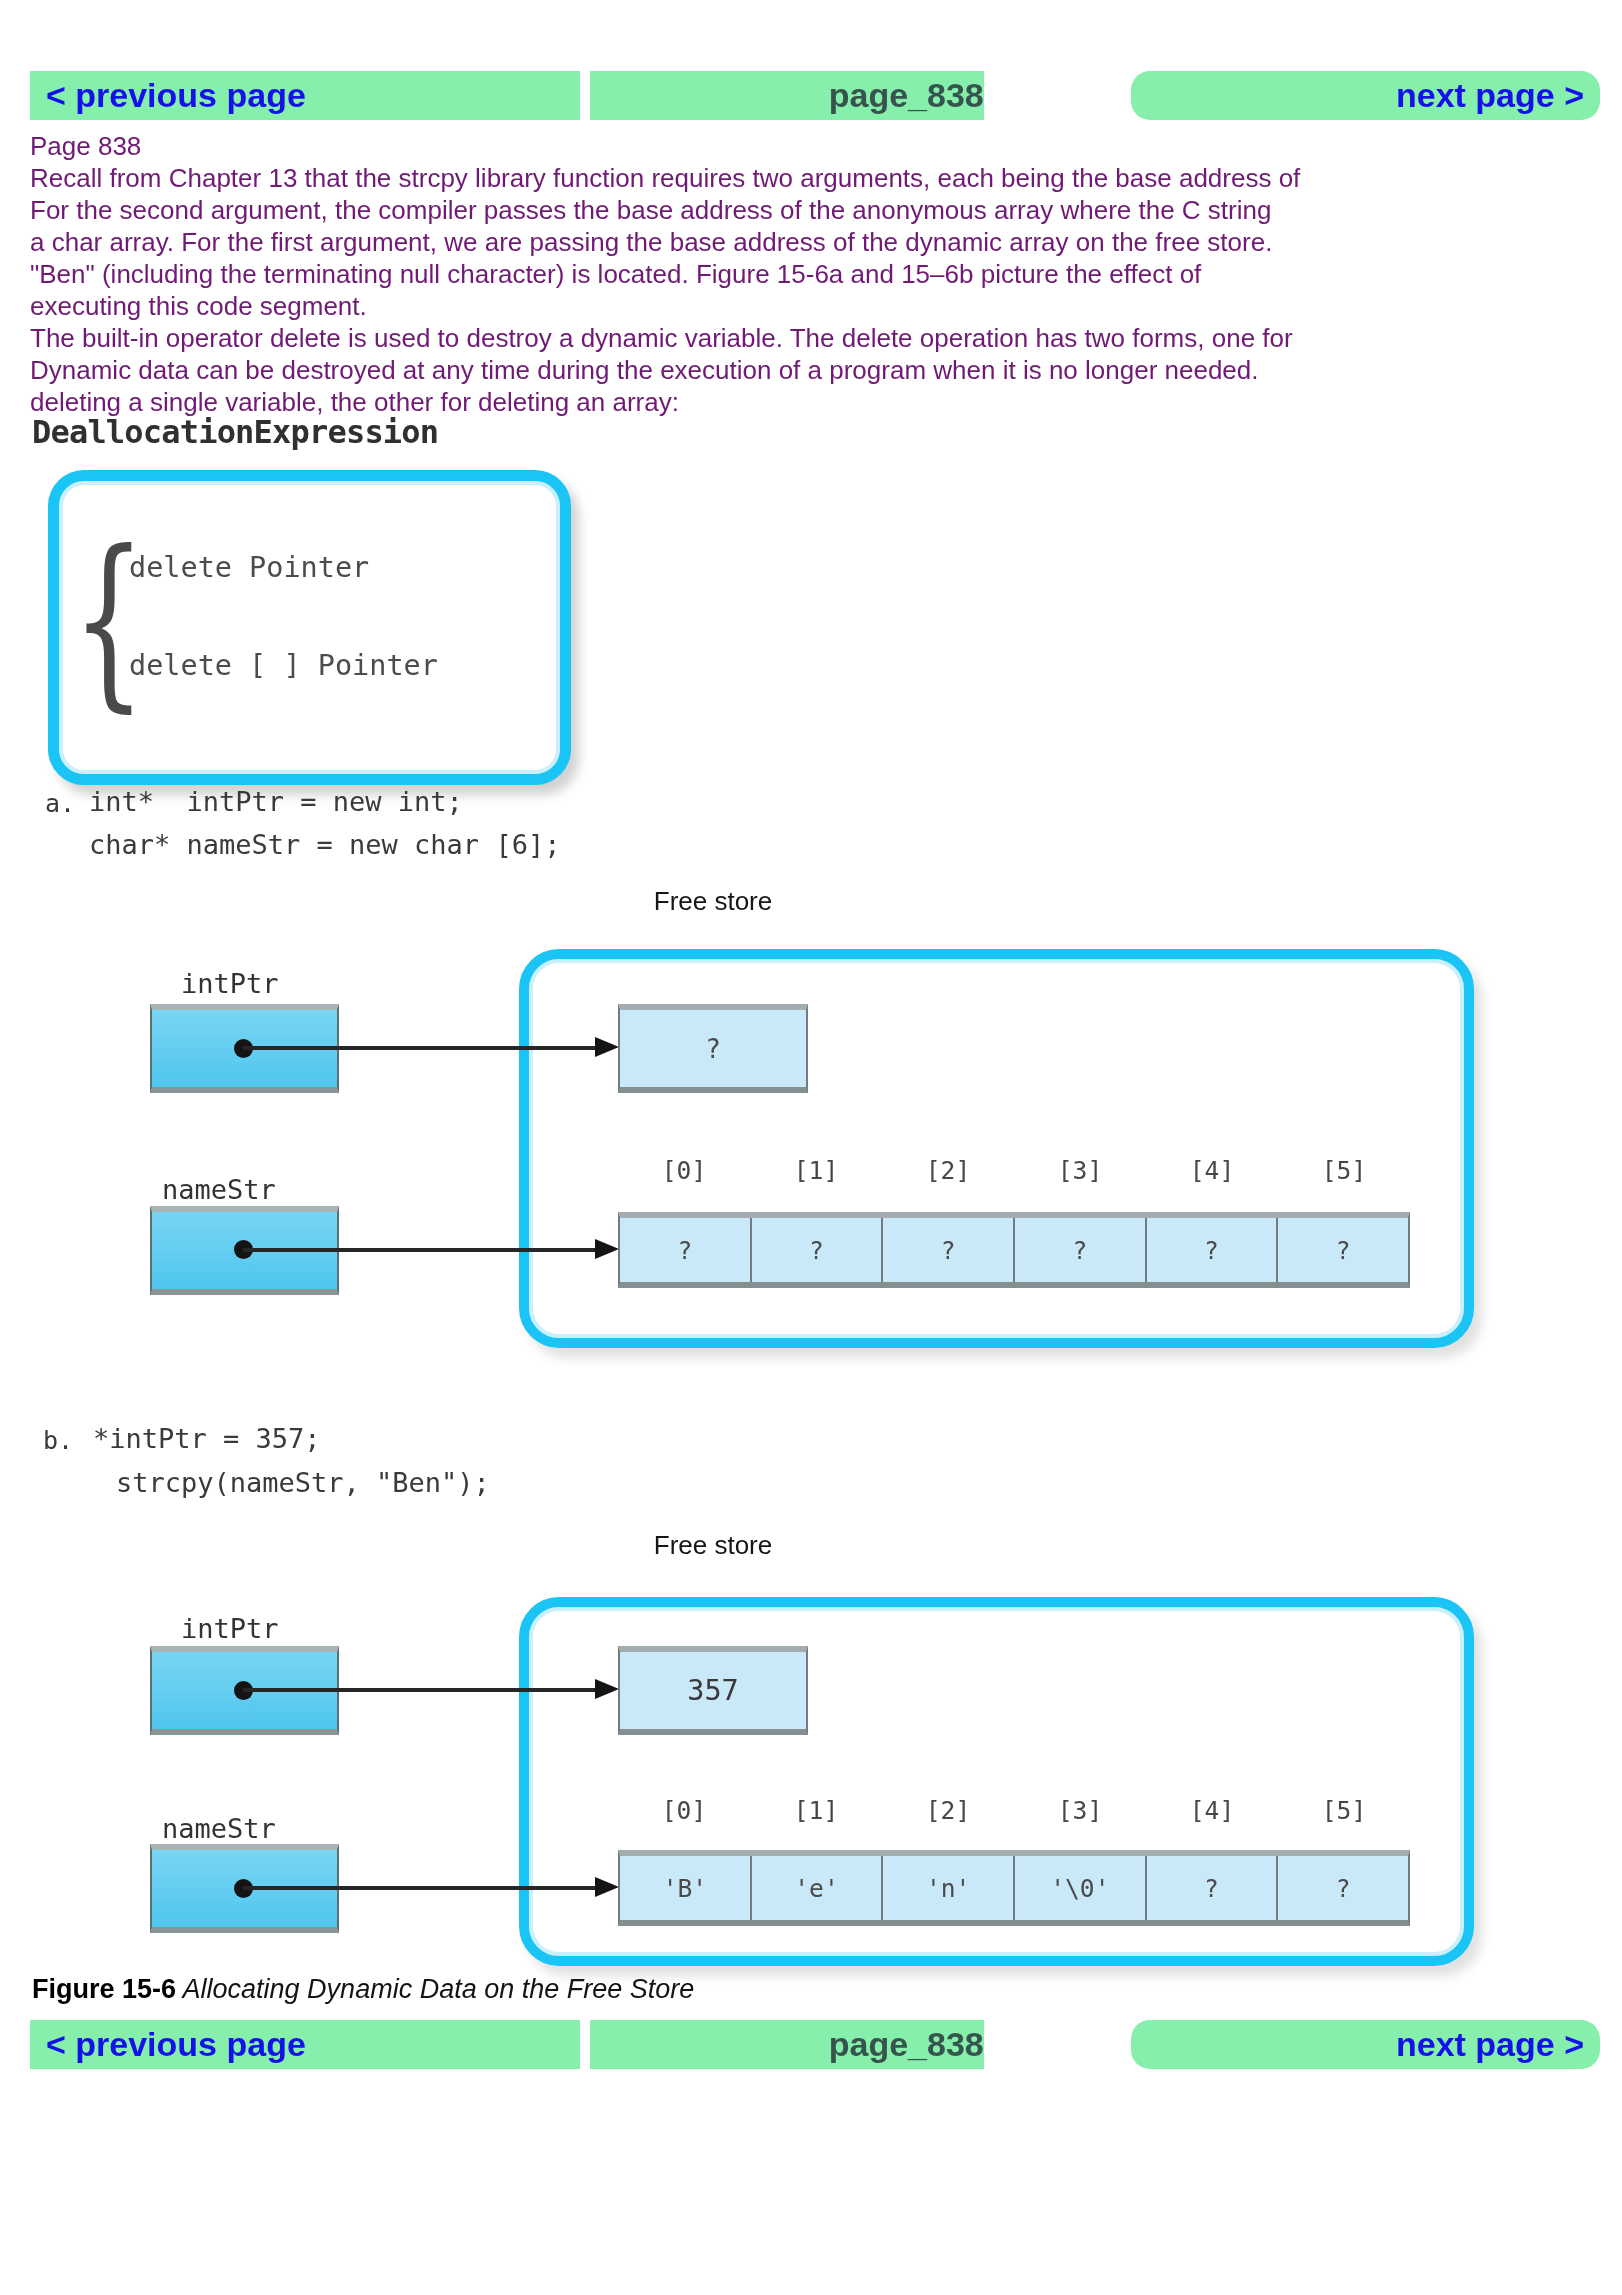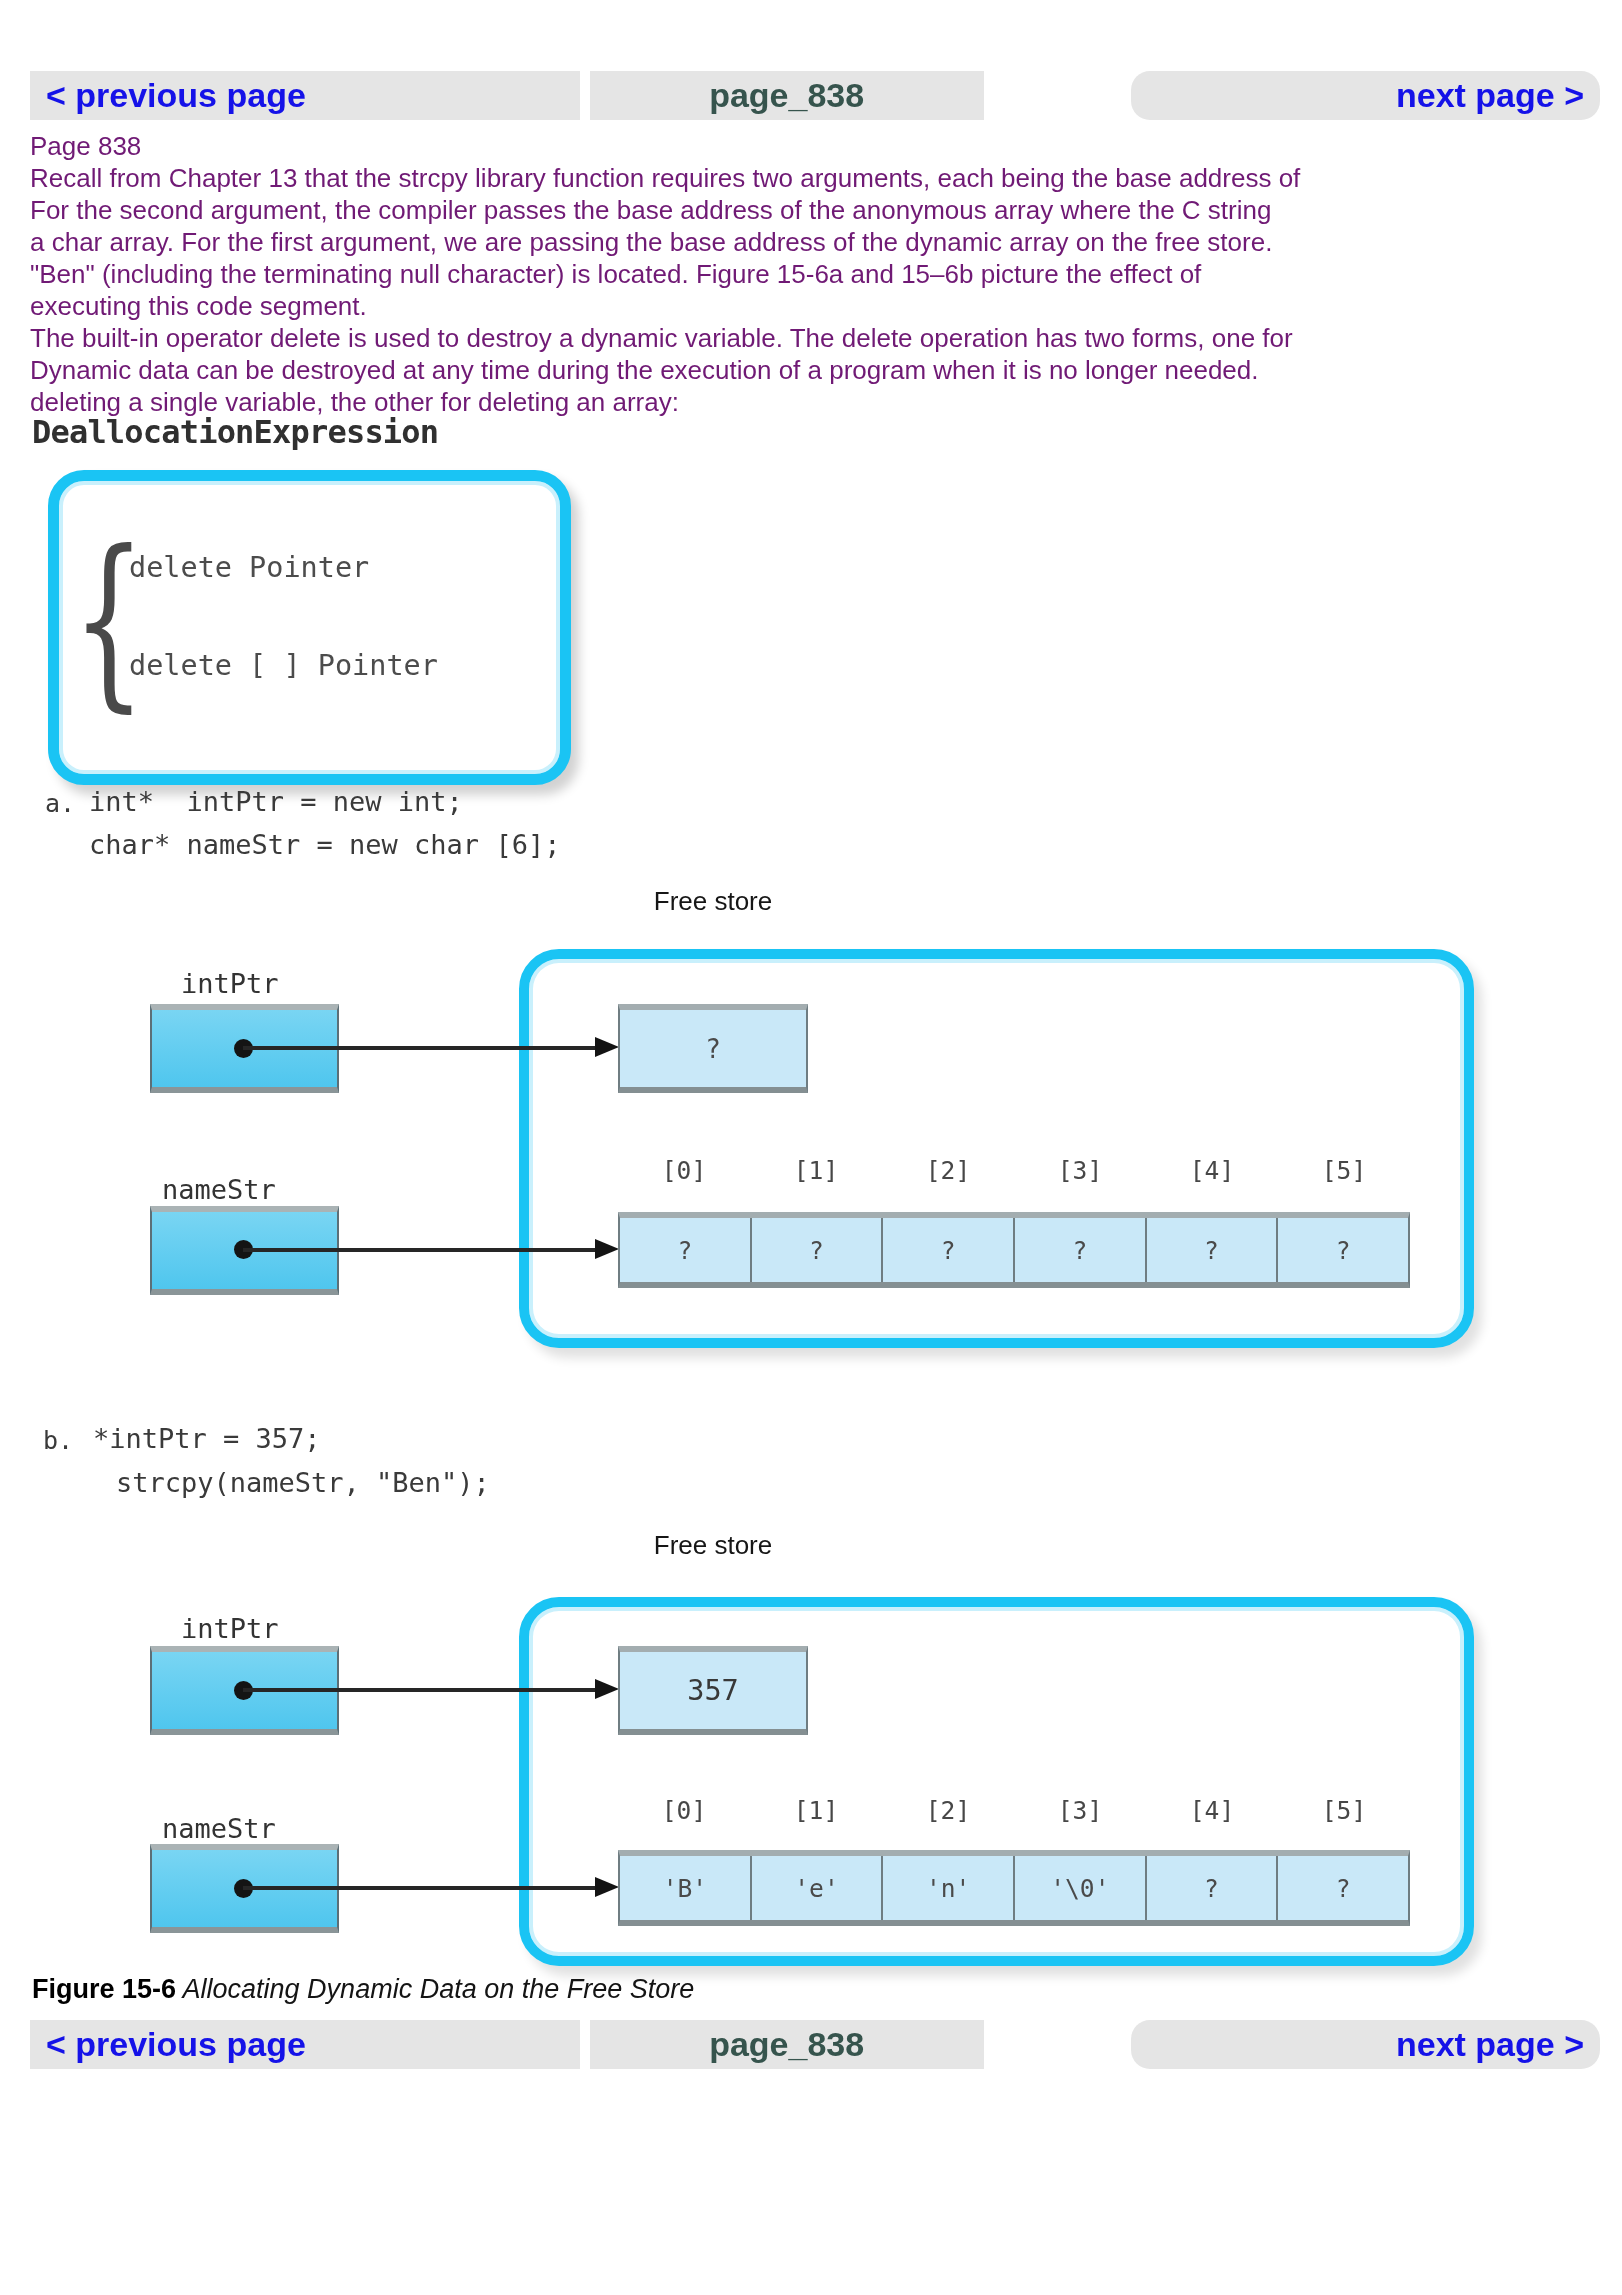--- a/index.html
+++ b/index.html
@@ -2,23 +2,23 @@
 <html style="font-size:12.7px"><head>
 <meta charset="utf-8">
 <style>
   html,body{margin:0;padding:0;background:#ffffff;}
   .page{
     position:relative;width:1622px;height:2295px;background:#ffffff;overflow:hidden;
     font-family:"Liberation Sans",sans-serif;
   }
   
   .navbar{position:absolute;left:30px;width:1570px;height:49px;display:flex;}
-  .nav-cell{background:#e5e5e5;height:49px;display:flex;align-items:center;}
+  .nav-cell{background:#86efac;height:49px;display:flex;align-items:center;}
   .nav-cell.c1{width:572px;padding-left:0;}
-  .nav-cell.c2{width:410px;margin-left:9.5px;justify-content:center;}
+  .nav-cell.c2{width:410px;margin-left:9.5px;justify-content:flex-end;}
   .nav-cell.c3{width:488px;margin-left:147px;justify-content:flex-end;border-radius:19px;}
   .nav-link{color:#1512e8;font-weight:bold;font-size:34px;text-decoration:none;padding:0 16px;cursor:pointer;}
   .nav-title{color:#36544d;font-weight:bold;font-size:34px;}
   
   .bodytext{position:absolute;left:30px;top:130px;width:1584px;}
   .bline{font-size:26px;line-height:32px;color:#701a75;white-space:pre;}
   
   .syntax-heading{
     position:absolute;left:32px;top:413px;
     font-family:"DejaVu Sans Mono",monospace;font-weight:bold;font-size:32px;color:#303030;letter-spacing:-0.8px;

